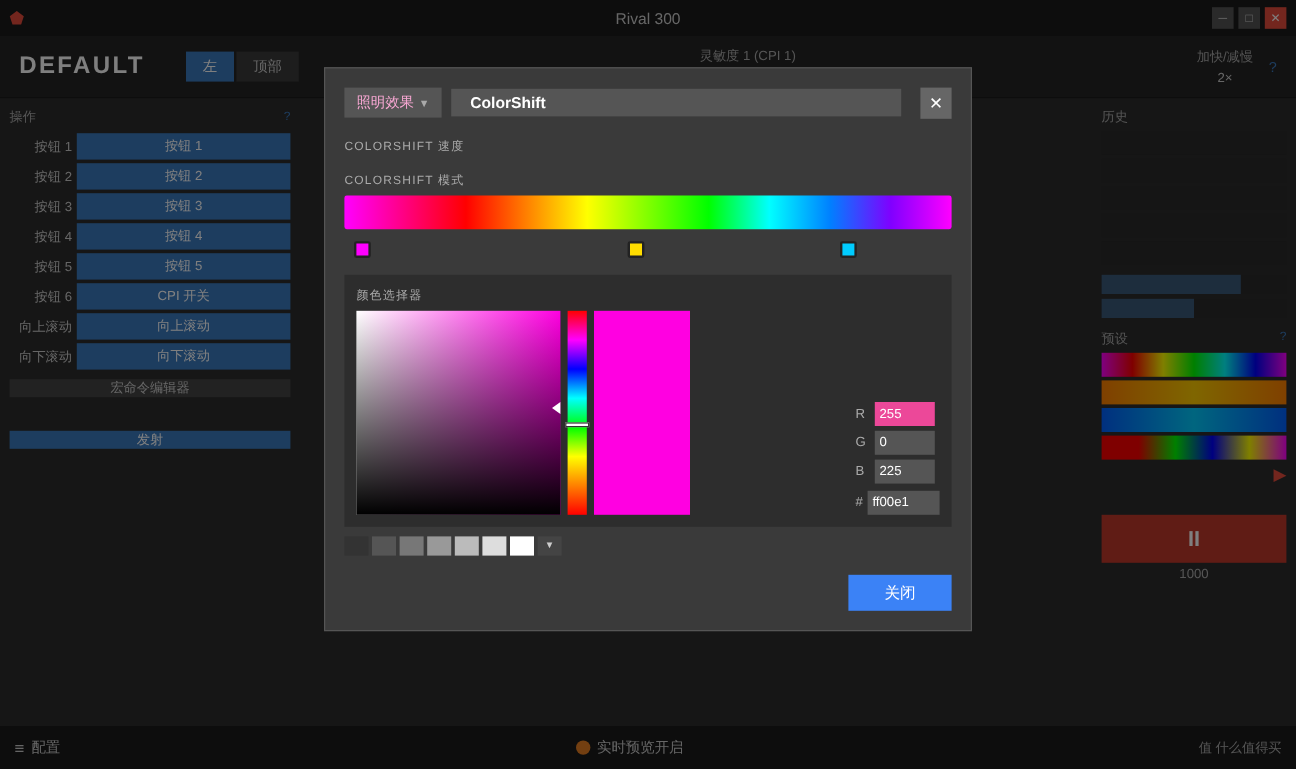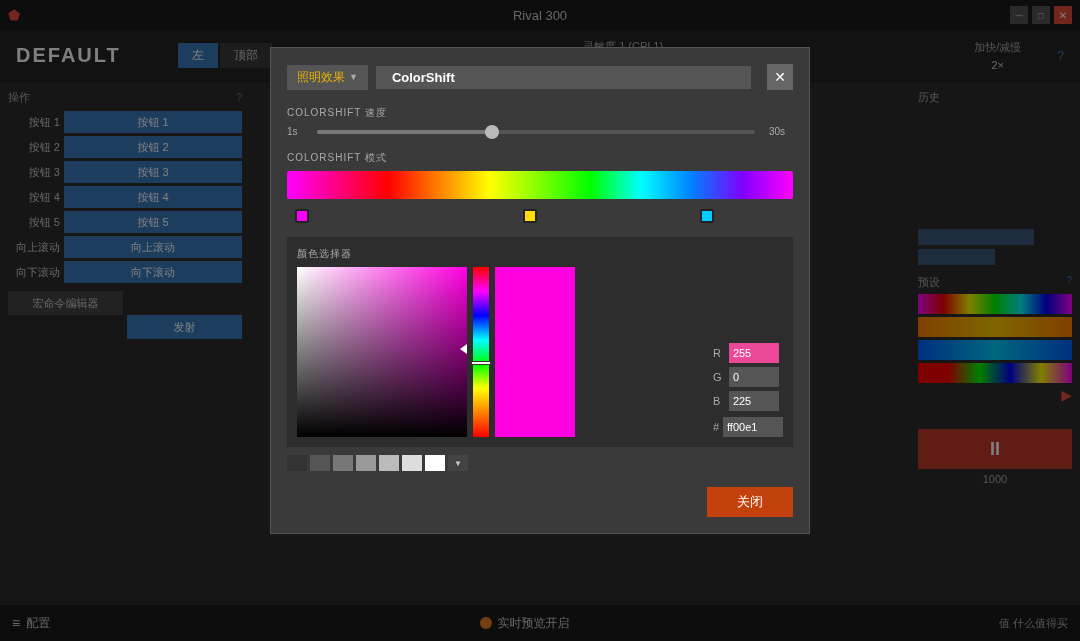--- a/index.html
+++ b/index.html
@@ -98,20 +98,21 @@
       font-size: 11px;
       cursor: pointer;
       text-align: center;
       line-height: 22px;
     }
 
     .macro-row {
       display: flex;
       gap: 4px;
       margin-top: 4px;
+      flex-direction: column;
     }
 
     .macro-btn {
       flex: 1;
       background: #444;
       color: #ccc;
       border: none;
       height: 24px;
       font-size: 11px;
       cursor: pointer;
@@ -326,21 +327,21 @@
     <span style="color:#e74c3c;font-size:14px;">⬟</span>
   </div>
   <span class="title-bar-title">Rival 300</span>
   <div class="title-bar-controls">
     <button class="tb-btn tb-min">─</button>
     <button class="tb-btn tb-max">□</button>
     <button class="tb-btn tb-close">✕</button>
   </div>
 </div>
 
-<div style="background:#252525; height:52px; display:flex; align-items:center; padding:0 16px; gap:32px; border-bottom:1px solid #1a1a1a;">
+<div style="background:#252525; height:52px; display:flex; align-items:center; padding:0 16px; gap:9px; border-bottom:1px solid #1a1a1a;">
   <span style="color:white;font-size:20px;font-weight:bold;letter-spacing:2px;min-width:130px;">DEFAULT</span>
 
   <div style="display:flex;gap:2px;">
     <button style="background:#3a7abf;color:white;border:none;padding:4px 14px;font-size:12px;cursor:pointer;">左</button>
     <button style="background:#3a3a3a;color:#ccc;border:none;padding:4px 14px;font-size:12px;cursor:pointer;">顶部</button>
   </div>
 
   <div style="flex:1;display:flex;flex-direction:column;align-items:center;">
     <span style="font-size:11px;color:#aaa;margin-bottom:4px;">灵敏度 1 (CPI 1)</span>
     <div style="width:160px;height:14px;background:#1a1a1a;border-radius:2px;position:relative;">
@@ -383,20 +384,24 @@
       <div class="btn-row">
         <span class="btn-label" style="width:52px;color:#ccc;font-size:11px;text-align:right;">按钮 4</span>
         <button class="btn-action">按钮 4</button>
       </div>
 
       <div class="btn-row">
         <span class="btn-label" style="width:52px;color:#ccc;font-size:11px;text-align:right;">按钮 5</span>
         <button class="btn-action">按钮 5</button>
       </div>
 
+      <div class="btn-row">
+        <span class="btn-label" style="width:52px;color:#ccc;font-size:11px;text-align:right;">按钮 6</span>
+        <button class="btn-action">CPI 开关</button>
+      </div>
 
       <div class="btn-row">
         <span class="btn-label" style="width:52px;color:#ccc;font-size:11px;text-align:right;">向上滚动</span>
         <button class="btn-action">向上滚动</button>
       </div>
 
       <div class="btn-row">
         <span class="btn-label" style="width:52px;color:#ccc;font-size:11px;text-align:right;">向下滚动</span>
         <button class="btn-action">向下滚动</button>
       </div>
@@ -502,39 +507,31 @@
       </div>
     </div>
   </div>
 </div>
 
 <div class="modal-overlay">
   <div class="modal" style="width:540px;min-height:420px;position:relative;top:-30px;">
 
     <div class="modal-header">
       <div style="display:flex;align-items:center;background:#555;padding:4px 10px;gap:4px;">
-        <span style="font-size:12px;color:#eab308;">照明效果</span>
+        <span style="font-size:12px;color:#f9a8d4;">照明效果</span>
         <span style="font-size:9px;color:#aaa;">▼</span>
       </div>
       <div style="flex:1;background:#555;padding:4px 16px;">
         <span style="color:white;font-size:13px;font-weight:bold;">ColorShift</span>
       </div>
       <button class="modal-close" style="position:static;margin-left:8px;width:26px;height:26px;background:#666;color:white;border:none;cursor:pointer;font-size:14px;">✕</button>
     </div>
 
     <div class="speed-section">
       <div style="font-size:10px;color:#aaa;margin-bottom:6px;letter-spacing:1px;">COLORSHIFT 速度</div>
-      <div class="speed-slider-row">
-        <span style="font-size:10px;color:#aaa;min-width:16px;">1s</span>
-        <div class="speed-slider-track" style="flex:1;height:4px;background:#555;border-radius:2px;position:relative;margin:0 6px;">
-          <div style="position:absolute;left:0;top:0;height:100%;width:40%;background:#777;border-radius:2px;"></div>
-          <div style="position:absolute;left:40%;top:50%;transform:translate(-50%,-50%);width:14px;height:14px;background:#bbb;border-radius:50%;"></div>
-        </div>
-        <span style="font-size:10px;color:#aaa;min-width:24px;">30s</span>
-      </div>
     </div>
 
     <div class="pattern-section" style="margin-top:10px;">
       <div style="font-size:10px;color:#aaa;margin-bottom:6px;letter-spacing:1px;">COLORSHIFT 模式</div>
       <div style="position:relative;padding-bottom:16px;">
         <div class="rainbow-bar" style="width:100%;height:28px;background:linear-gradient(to right,#ff00ff,#ff0080,#ff0000,#ff8000,#ffff00,#80ff00,#00ff00,#00ffff,#0080ff,#8000ff,#ff00ff);border-radius:2px;position:relative;">
         </div>
 
         <div style="position:absolute;bottom:0;left:3%;width:14px;height:14px;background:#ff00ff;border:2px solid #222;border-radius:2px;cursor:pointer;transform:translateX(-50%);"></div>
         <div style="position:absolute;bottom:0;left:48%;width:14px;height:14px;background:#ffdd00;border:2px solid #222;border-radius:2px;cursor:pointer;transform:translateX(-50%);"></div>
@@ -590,21 +587,21 @@
       <div style="width:20px;height:16px;background:#555555;cursor:pointer;"></div>
       <div style="width:20px;height:16px;background:#777777;cursor:pointer;"></div>
       <div style="width:20px;height:16px;background:#999999;cursor:pointer;"></div>
       <div style="width:20px;height:16px;background:#bbbbbb;cursor:pointer;"></div>
       <div style="width:20px;height:16px;background:#dddddd;cursor:pointer;"></div>
       <div style="width:20px;height:16px;background:#ffffff;cursor:pointer;"></div>
       <div style="width:20px;height:16px;background:#444;display:flex;align-items:center;justify-content:center;cursor:pointer;font-size:8px;color:#ccc;">▼</div>
     </div>
 
     <div class="modal-footer" style="display:flex;justify-content:flex-end;margin-top:16px;">
-      <button class="close-btn-red" style="background:#c2410c;color:white;border:none;padding:6px 30px;font-size:13px;cursor:pointer;font-family:Liberation Serif, serif;">关闭</button>
+      <button class="close-btn-red" style="background:#3b82f6;color:white;border:none;padding:6px 30px;font-size:13px;cursor:pointer;font-family:Liberation Serif, serif;">关闭</button>
     </div>
 
   </div>
 </div>
 
 <div class="bottom-bar" style="height:36px;background:#1a1a1a;display:flex;align-items:center;justify-content:space-between;padding:0 12px;position:absolute;bottom:0;left:0;right:0;">
   <div style="display:flex;align-items:center;gap:6px;cursor:pointer;">
     <span style="color:#ccc;font-size:14px;">≡</span>
     <span style="color:#ccc;font-size:12px;">配置</span>
   </div>

